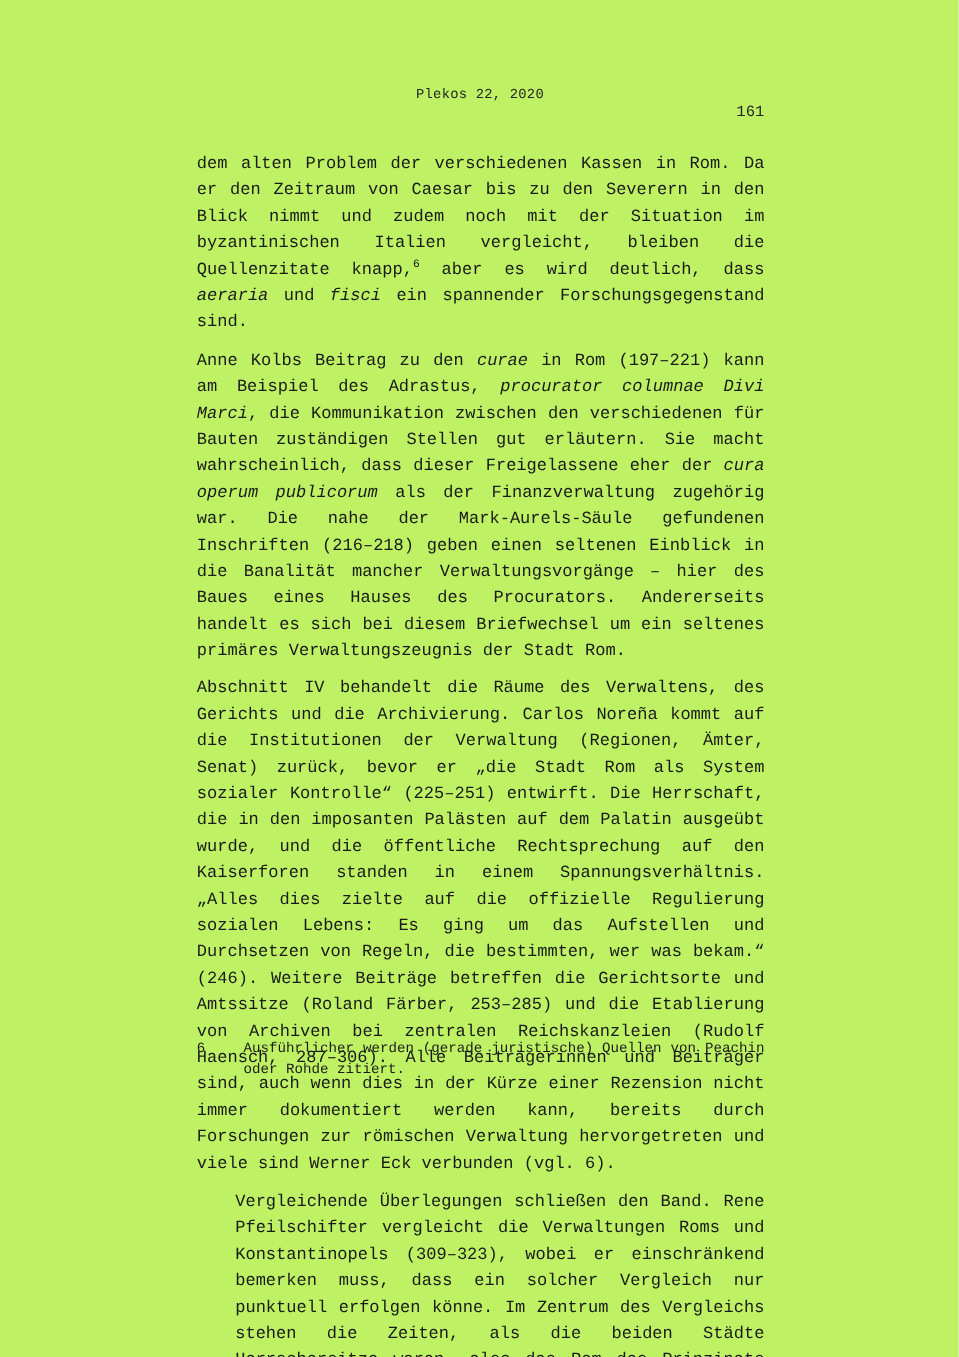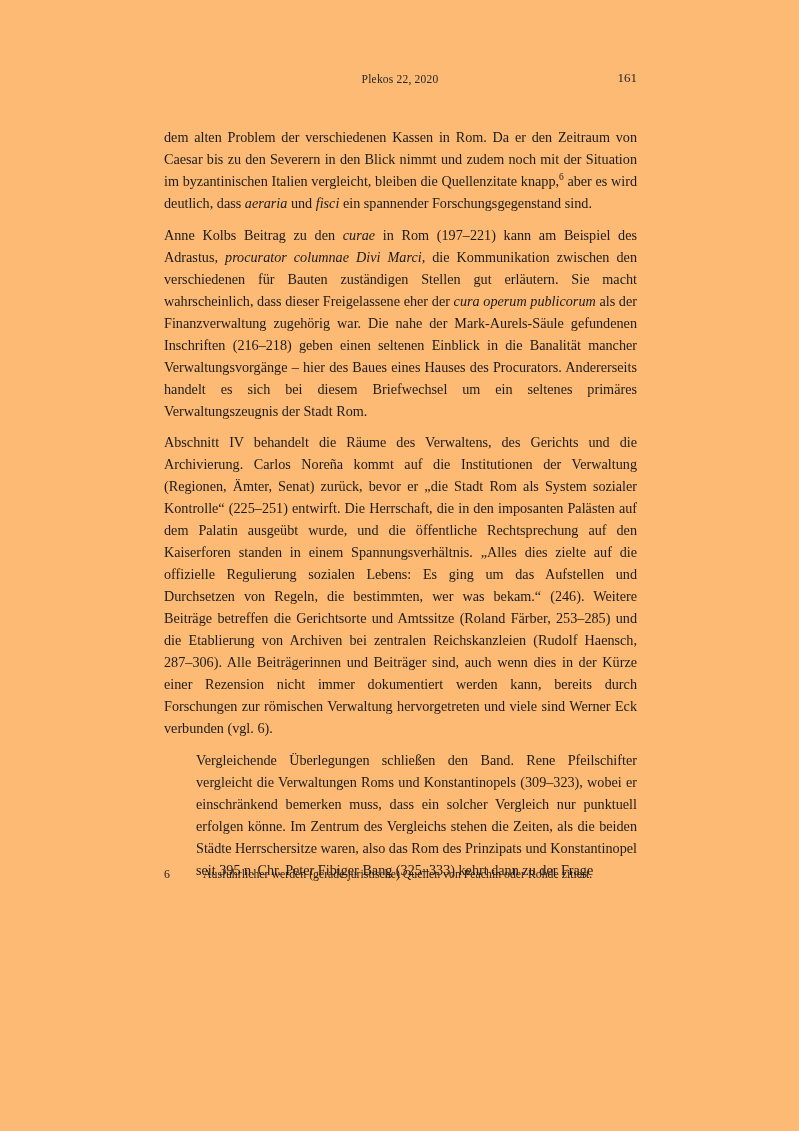--- a/index.html
+++ b/index.html
@@ -12,21 +12,22 @@
     height: 1131px;
     position: relative;
     font-family: "Liberation Serif", "DejaVu Serif", serif;
     color: #1a1a1a;
     overflow: hidden;
   }
 
   .page {
     position: absolute;
     inset: 0;
-    background: #fdba74;
+    background: #bef264;
+    font-family: Liberation Mono, monospace;
   }
 
   
   .header {
     position: absolute;
     left: 164px;
     right: 163px;
     top: 70px;
     height: 22px;
   }
@@ -36,21 +37,21 @@
     right: 0;
     top: 3px;
     text-align: center;
     font-size: 11.5px;
     letter-spacing: 0.2px;
     color: #262626;
   }
   .folio {
     position: absolute;
     right: -1px;
-    top: 0px;
+    top: 16px;
     font-size: 13px;
     color: #262626;
   }
 
   
   .textblock {
     position: absolute;
     left: 164px;
     top: 126px;
     width: 473px;

